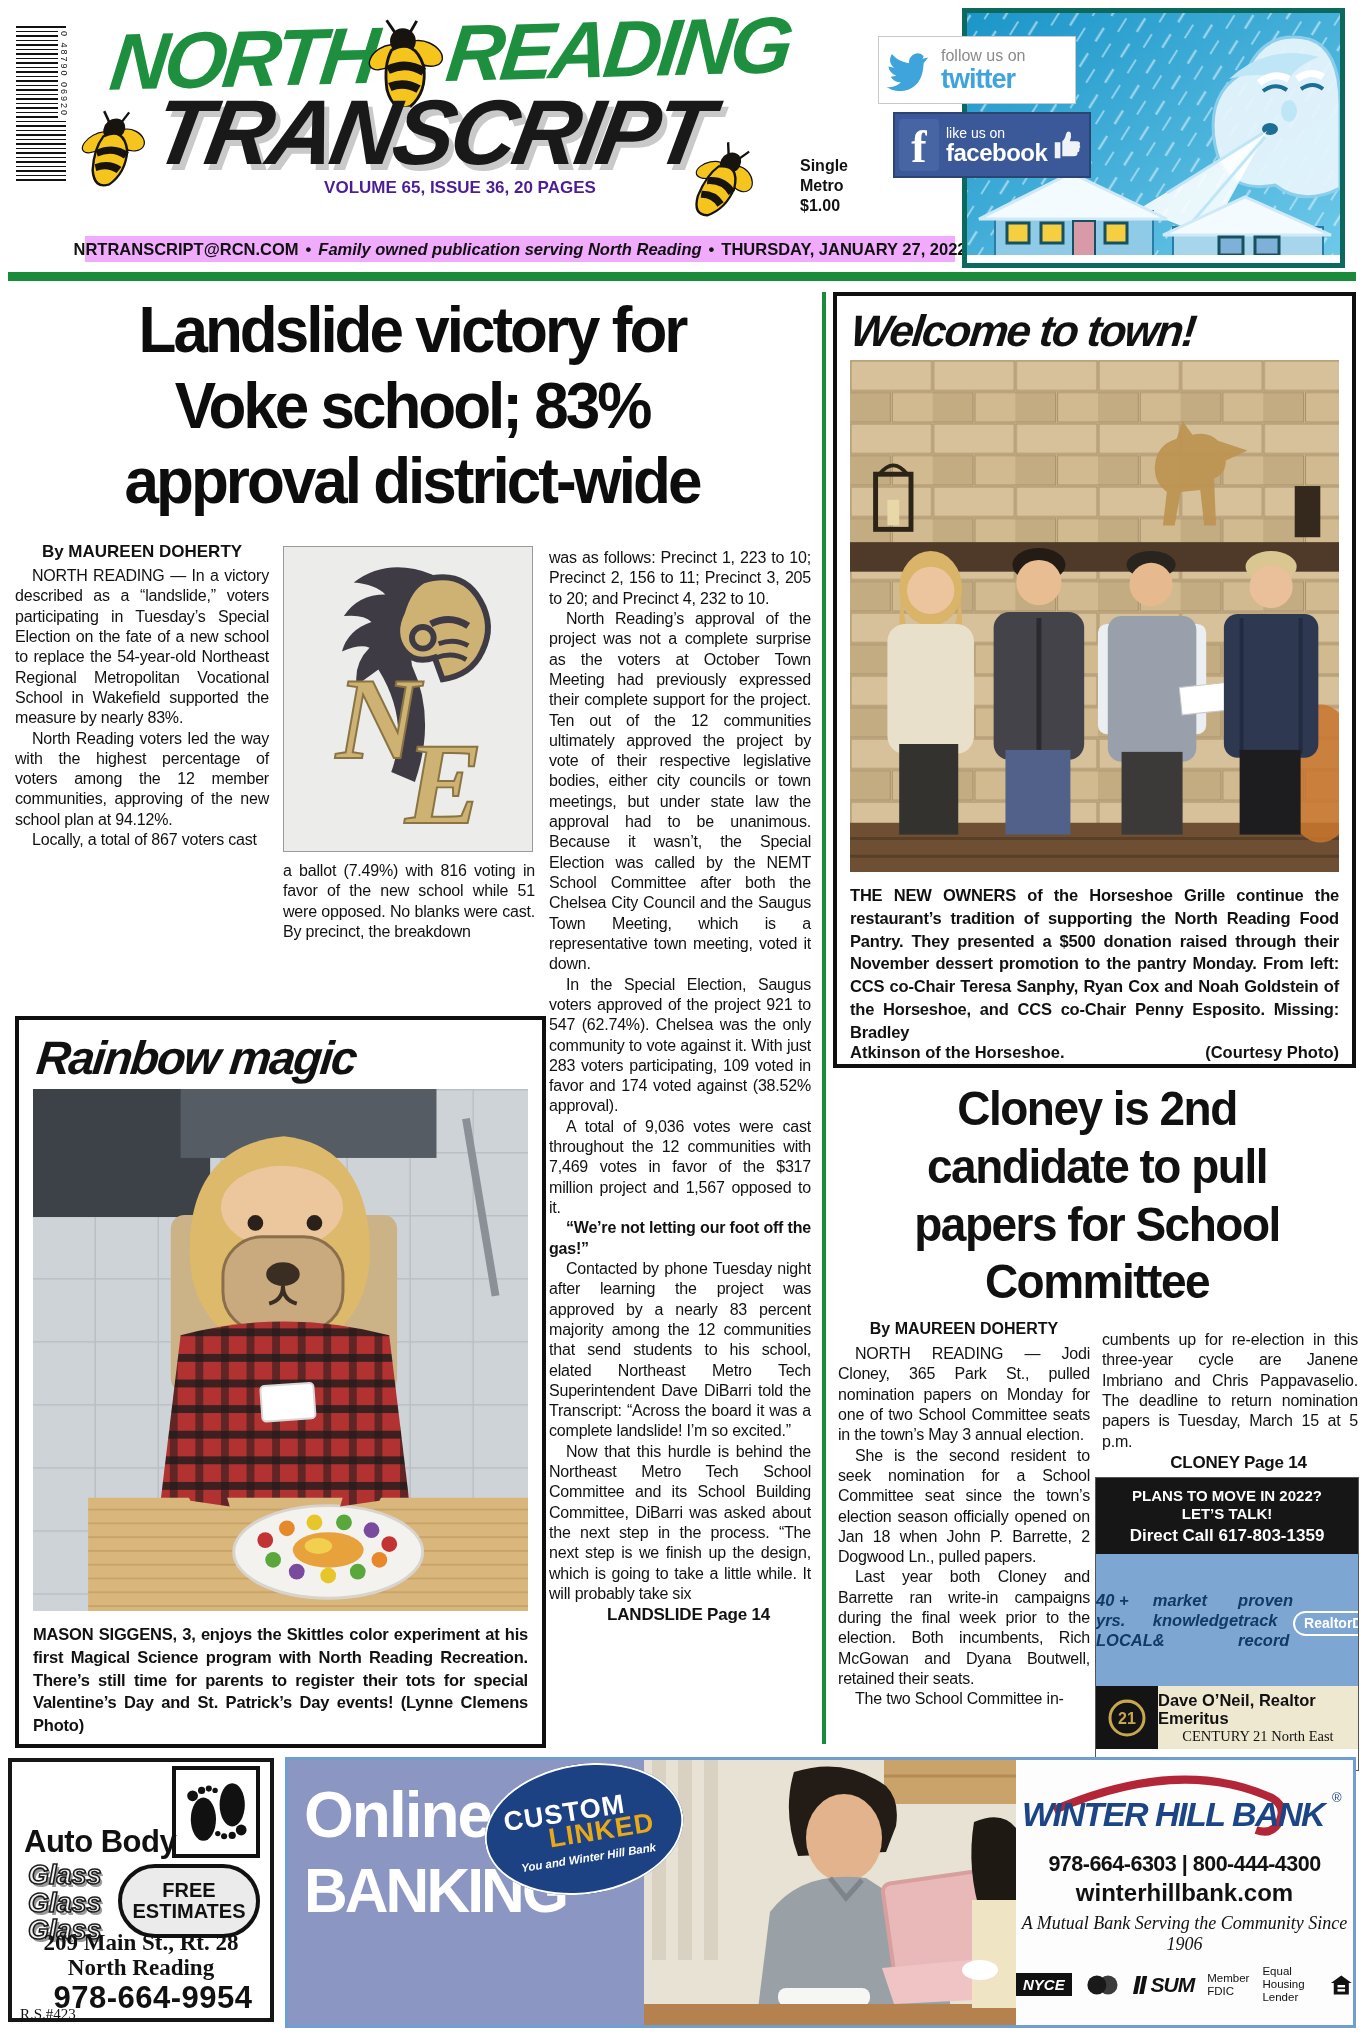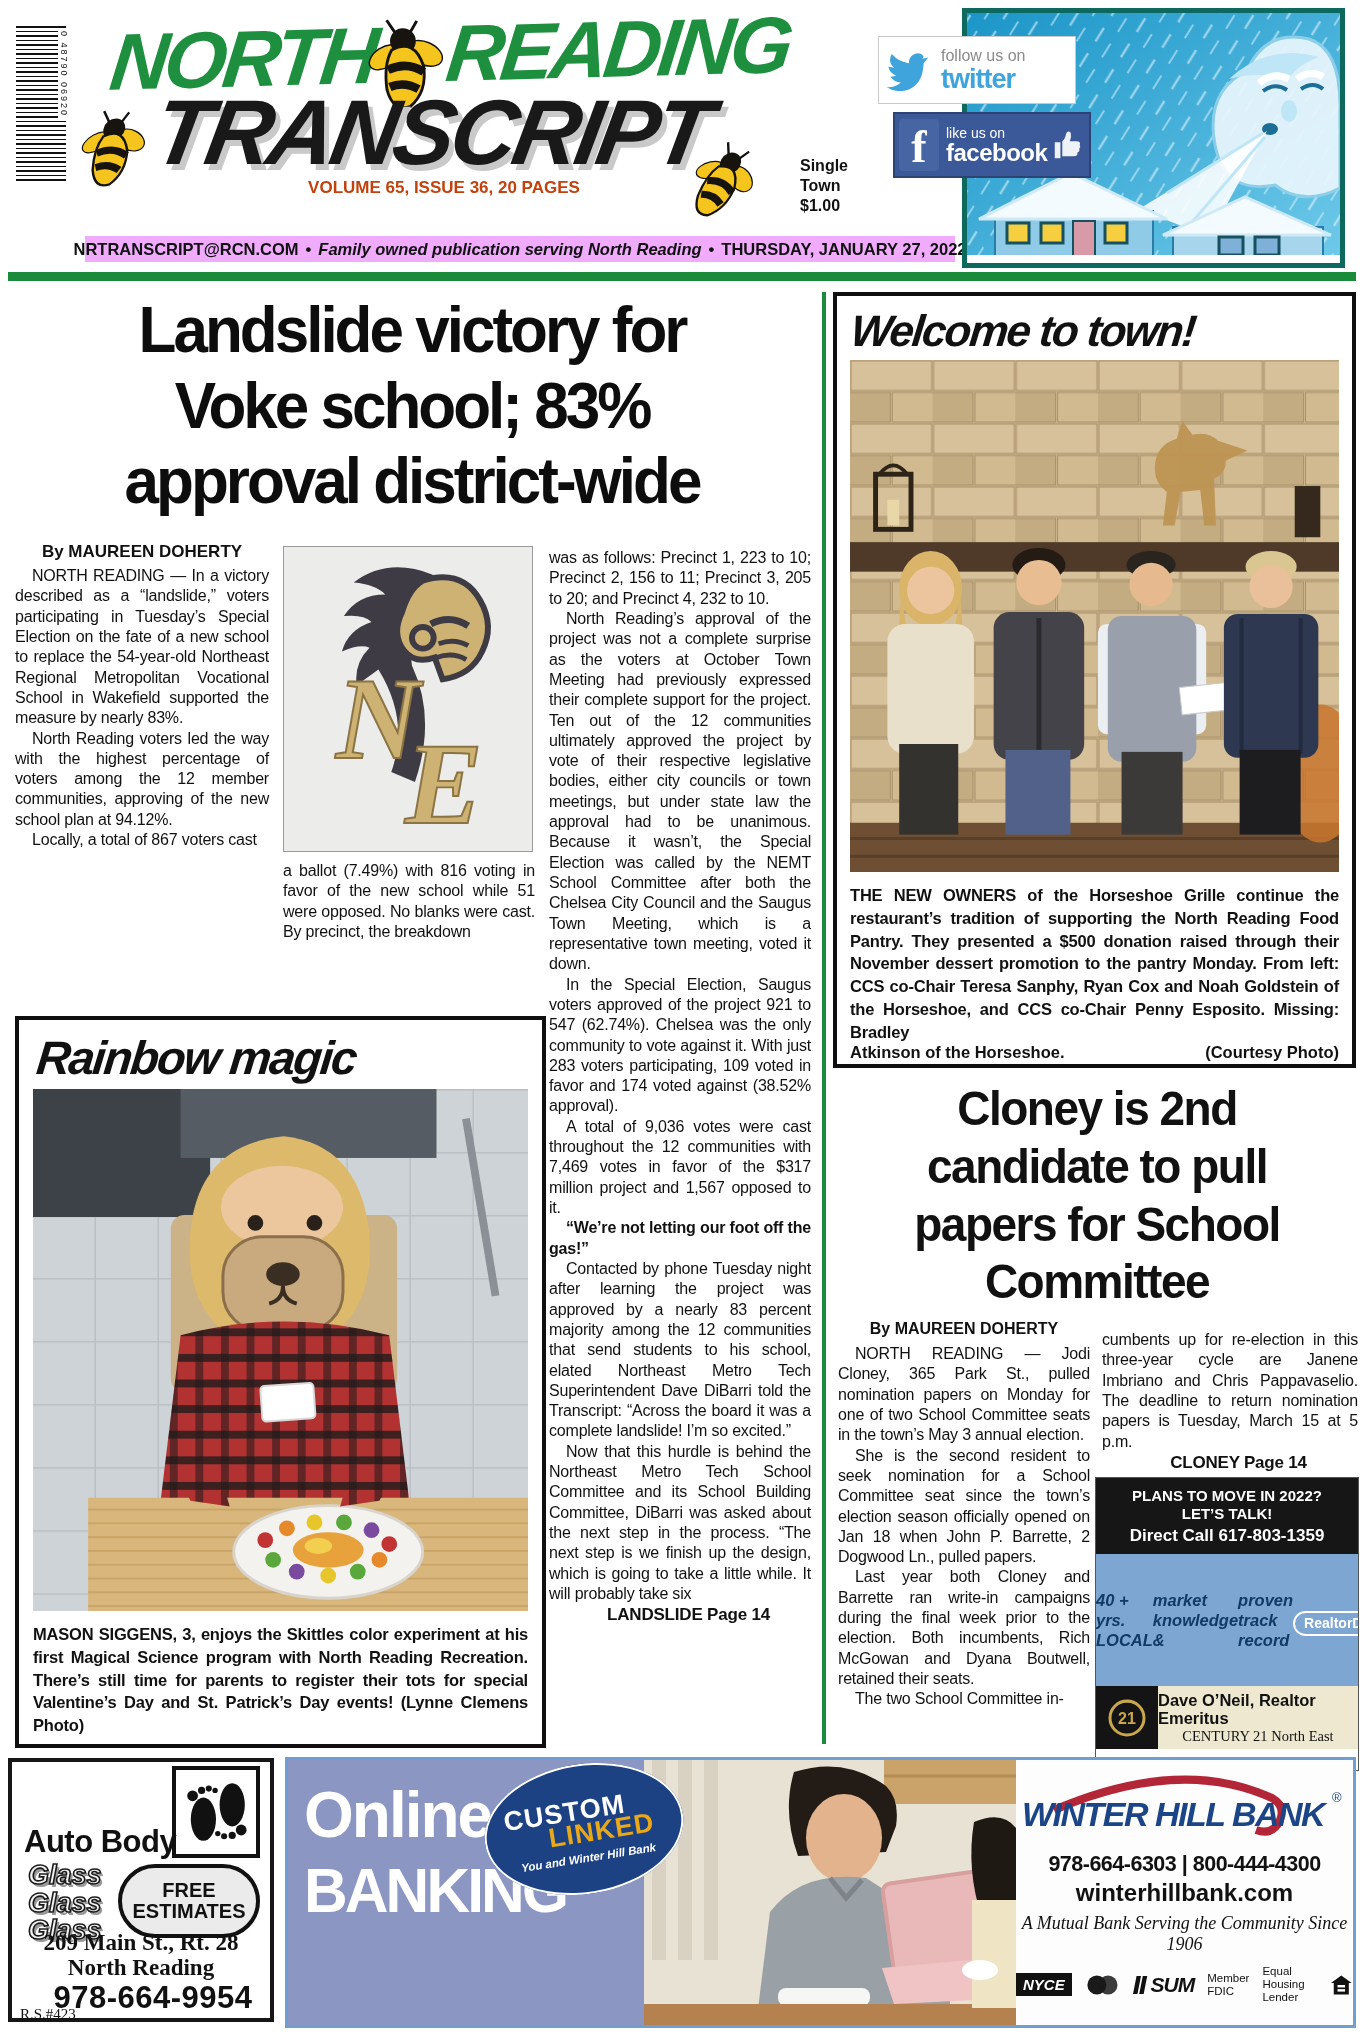--- a/index.html
+++ b/index.html
@@ -6,21 +6,21 @@
   #page{position:relative;width:1364px;height:2038px;background:#fff;margin:0 auto;overflow:hidden;color:#111;}
   .abs{position:absolute;}
   
   .barcode{left:16px;top:26px;width:50px;height:158px;background:repeating-linear-gradient(to bottom,#111 0 2px,#fff 2px 5px,#111 5px 6px,#fff 6px 9px);}
   .barcode span{position:absolute;right:-4px;top:4px;writing-mode:vertical-rl;font-size:9px;letter-spacing:2px;background:#fff;padding:1px;}
   .nr-line{left:70px;top:2px;width:760px;height:104px;display:flex;align-items:center;justify-content:center;
     font-weight:bold;font-style:italic;font-size:80px;color:#1d8f3e;letter-spacing:-4px;transform:skewX(-8deg) rotate(-1.5deg);}
   .tr-line{left:86px;top:80px;width:690px;height:110px;text-align:center;font-weight:bold;font-style:italic;
     font-size:92px;color:#191919;letter-spacing:-4px;transform:skewX(-10deg);text-shadow:6px 6px 0 #c9c9c9;}
   .bee{display:inline-block;}
-  .volume{left:164px;top:178px;width:560px;text-align:center;color:#c2410c;font-weight:bold;font-size:17px;}
+  .volume{left:180px;top:178px;width:560px;text-align:center;color:#4c1d95;font-weight:bold;font-size:17px;}
   .single{left:800px;top:156px;width:84px;font-weight:bold;font-size:16px;line-height:1.25;}
   .infobar{left:85px;top:236px;width:870px;height:26px;background:#f0abfc;display:flex;align-items:center;justify-content:center;
     font-weight:bold;font-size:16.5px;gap:7px;white-space:nowrap;}
   .infobar .it{font-style:italic;}
   .winterbox{left:962px;top:8px;width:383px;height:260px;border:5px solid #0d685e;box-sizing:border-box;background:#2aa7d6;}
   .badge-tw{left:878px;top:36px;width:198px;height:68px;background:#fff;border:1px solid #c9c9c9;display:flex;align-items:center;padding:2px 6px;box-sizing:border-box;z-index:4;}
   .badge-tw .txt{margin-left:6px;line-height:1;}
   .badge-tw .l1{color:#8a8a8a;font-size:16px;}
   .badge-tw .l2{color:#3fa3dc;font-weight:bold;font-size:27px;letter-spacing:-1px;margin-top:2px;}
   .badge-fb{left:893px;top:112px;width:198px;height:66px;background:#3b5998;border:2px solid #2d4373;box-sizing:border-box;display:flex;align-items:center;padding:2px 4px;z-index:4;}
@@ -140,21 +140,21 @@
         <path d="M15 36 Q28 30 40 38" stroke="#17140f" stroke-width="6" fill="none"></path>
         <path d="M16 48 Q26 44 36 50" stroke="#17140f" stroke-width="6" fill="none"></path>
       </svg>
     </span>
   </div>
 
   <div class="abs volume">VOLUME 65, ISSUE 36, 20 PAGES</div>
 
   <div class="abs single">
     <div>Single</div>
-    <div>Town</div>
+    <div>Metro</div>
     <div>$1.00</div>
   </div>
 
   <div class="abs infobar">
     <span>NRTRANSCRIPT@RCN.COM</span>
     <span>•</span>
     <span class="it">Family owned publication serving North Reading</span>
     <span>•</span>
     <span>THURSDAY, JANUARY 27, 2022</span>
   </div>

